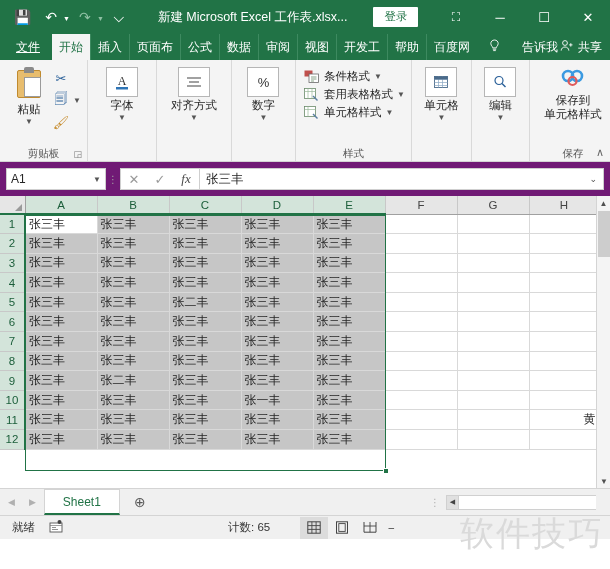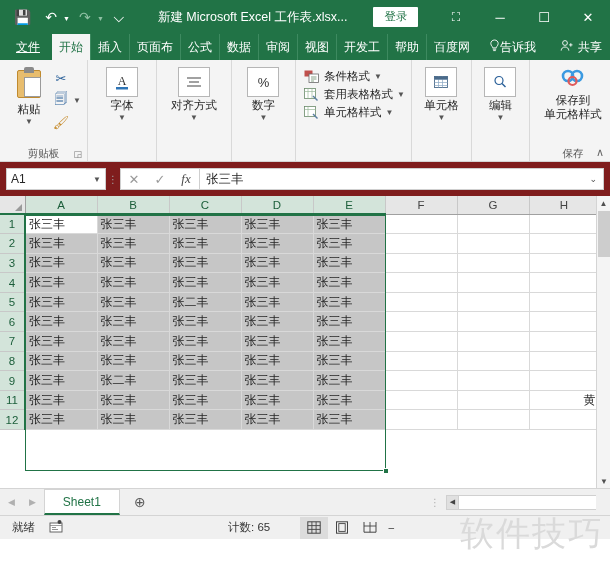--- a/index.html
+++ b/index.html
@@ -44,21 +44,21 @@
     padding-left:6px; position:relative;
   }
   .tab {
     color:#ffffff; font-size:12px; padding:0 7px; display:flex; align-items:center;
     border-left:1px solid #3d8a60; white-space:nowrap;
   }
   .tab:first-child { border-left:none; }
   .tab.file { border-left:none; padding:0 12px 0 10px;text-decoration:underline; }
   .tab.active { background:#f4f4f4; color:#217346; border-left:none; }
   .tellme {
-    display:flex; align-items:center; gap:0; margin-left:12px; color:#fff; font-size:12px;
+    display:flex; align-items:center; gap:22px; margin-left:12px; color:#fff; font-size:12px;
   }
   .bulb { font-size:12px; }
   .share {
     position:absolute; right:8px; top:0; height:26px; display:flex; align-items:center;
     gap:4px; color:#ffffff; font-size:12px;
   }
 
   
   .ribbon {
     height:102px; background:#f4f4f4; border-bottom:1px solid #d4d4d4;
@@ -106,21 +106,21 @@
 
   .styles-list { display:flex; flex-direction:column; gap:3px; padding:4px 4px 0 2px; }
   .style-row { display:flex; align-items:center; gap:4px; font-size:11.5px; color:#262626; white-space:nowrap;}
   .style-ic { width:16px; height:14px; position:relative; display:inline-block;}
 
   .save-btn { width:74px; text-align:center; display:flex; flex-direction:column; align-items:center; padding-top:3px;}
   .save-btn .label2 { font-size:11.5px; line-height:14px; }
   .collapse-ribbon { position:absolute; right:6px; bottom:2px; font-size:11px; color:#666; }
 
   
-  .fbar { height:34px; background:#7f1d1d; display:flex; align-items:center; padding:0 6px; gap:0; }
+  .fbar { height:34px; background:#701a75; display:flex; align-items:center; padding:0 6px; gap:0; }
   .namebox {
     width:100px; height:22px; border:1px solid #cfcfcf; background:#fff;
     display:flex; align-items:center; padding:0 4px; font-size:12px;
   }
   .namebox .nm { flex:1; }
   .namebox .cv { font-size:8px; color:#555; }
   .grip { width:14px; text-align:center; color:#a0a0a0; font-size:10px; letter-spacing:0; }
   .fb-btns { display:flex; align-items:center; height:22px; border:1px solid #cfcfcf; border-right:none; background:#fff;}
   .fb-btn { width:26px; text-align:center; color:#9a9a9a; font-size:13px; }
   .fb-btn.fx { color:#4a4a4a; font-style:italic; font-family:"Liberation Serif", serif; font-size:13px;}
@@ -366,20 +366,21 @@
                 <rect x="0.5" y="0.5" width="11" height="10" fill="#fff" stroke="#6a8a6a" stroke-width="0.8"></rect>
                 <path d="M0.5 3.5h11M4 0.5v10" stroke="#9ab89a" stroke-width="0.7"></path>
                 <path d="M9 8l4.5 4.5" stroke="#5a7ea0" stroke-width="1.4"></path>
               </svg>
           </span>
           <span>单元格样式</span>
           <span class="caret-sm">▼</span>
         </div>
       </div>
     </div>
+    <div class="group-label">样式</div>
   </div>
 
   <div class="group" style="width:60px">
     <div class="group-body" style="justify-content:center">
       <div class="bigbtn">
         <div class="box">
           <svg width="18" height="16" viewBox="0 0 18 16">
               <rect x="2.5" y="2.5" width="13" height="11" fill="#fff" stroke="#4a6a8a" stroke-width="0.9"></rect>
               <path d="M2.5 5.5h13M2.5 8.5h13M2.5 11.5h13M6.5 2.5v11M10.5 2.5v11" stroke="#8aa8c4" stroke-width="0.7"></path>
               <rect x="2.5" y="2.5" width="13" height="3" fill="#4a6a8a"></rect>
@@ -549,20 +550,31 @@
       <td class="cell"></td>
       <td class="cell"></td>
       <td class="cell"></td>
     </tr>
     <tr>
       <th class="rowh sel">9</th>
       <td class="cell sel">张三丰</td>
       <td class="cell sel">张二丰</td>
       <td class="cell sel">张三丰</td>
       <td class="cell sel">张三丰</td>
+      <td class="cell sel">张三丰</td>
+      <td class="cell"></td>
+      <td class="cell"></td>
+      <td class="cell"></td>
+    </tr>
+    <tr>
+      <th class="rowh sel">10</th>
+      <td class="cell sel">张三丰</td>
+      <td class="cell sel">张三丰</td>
+      <td class="cell sel">张三丰</td>
+      <td class="cell sel">张一丰</td>
       <td class="cell sel">张三丰</td>
       <td class="cell"></td>
       <td class="cell"></td>
       <td class="cell"></td>
     </tr>
     <tr>
       <th class="rowh sel">11</th>
       <td class="cell sel">张三丰</td>
       <td class="cell sel">张三丰</td>
       <td class="cell sel">张三丰</td>

